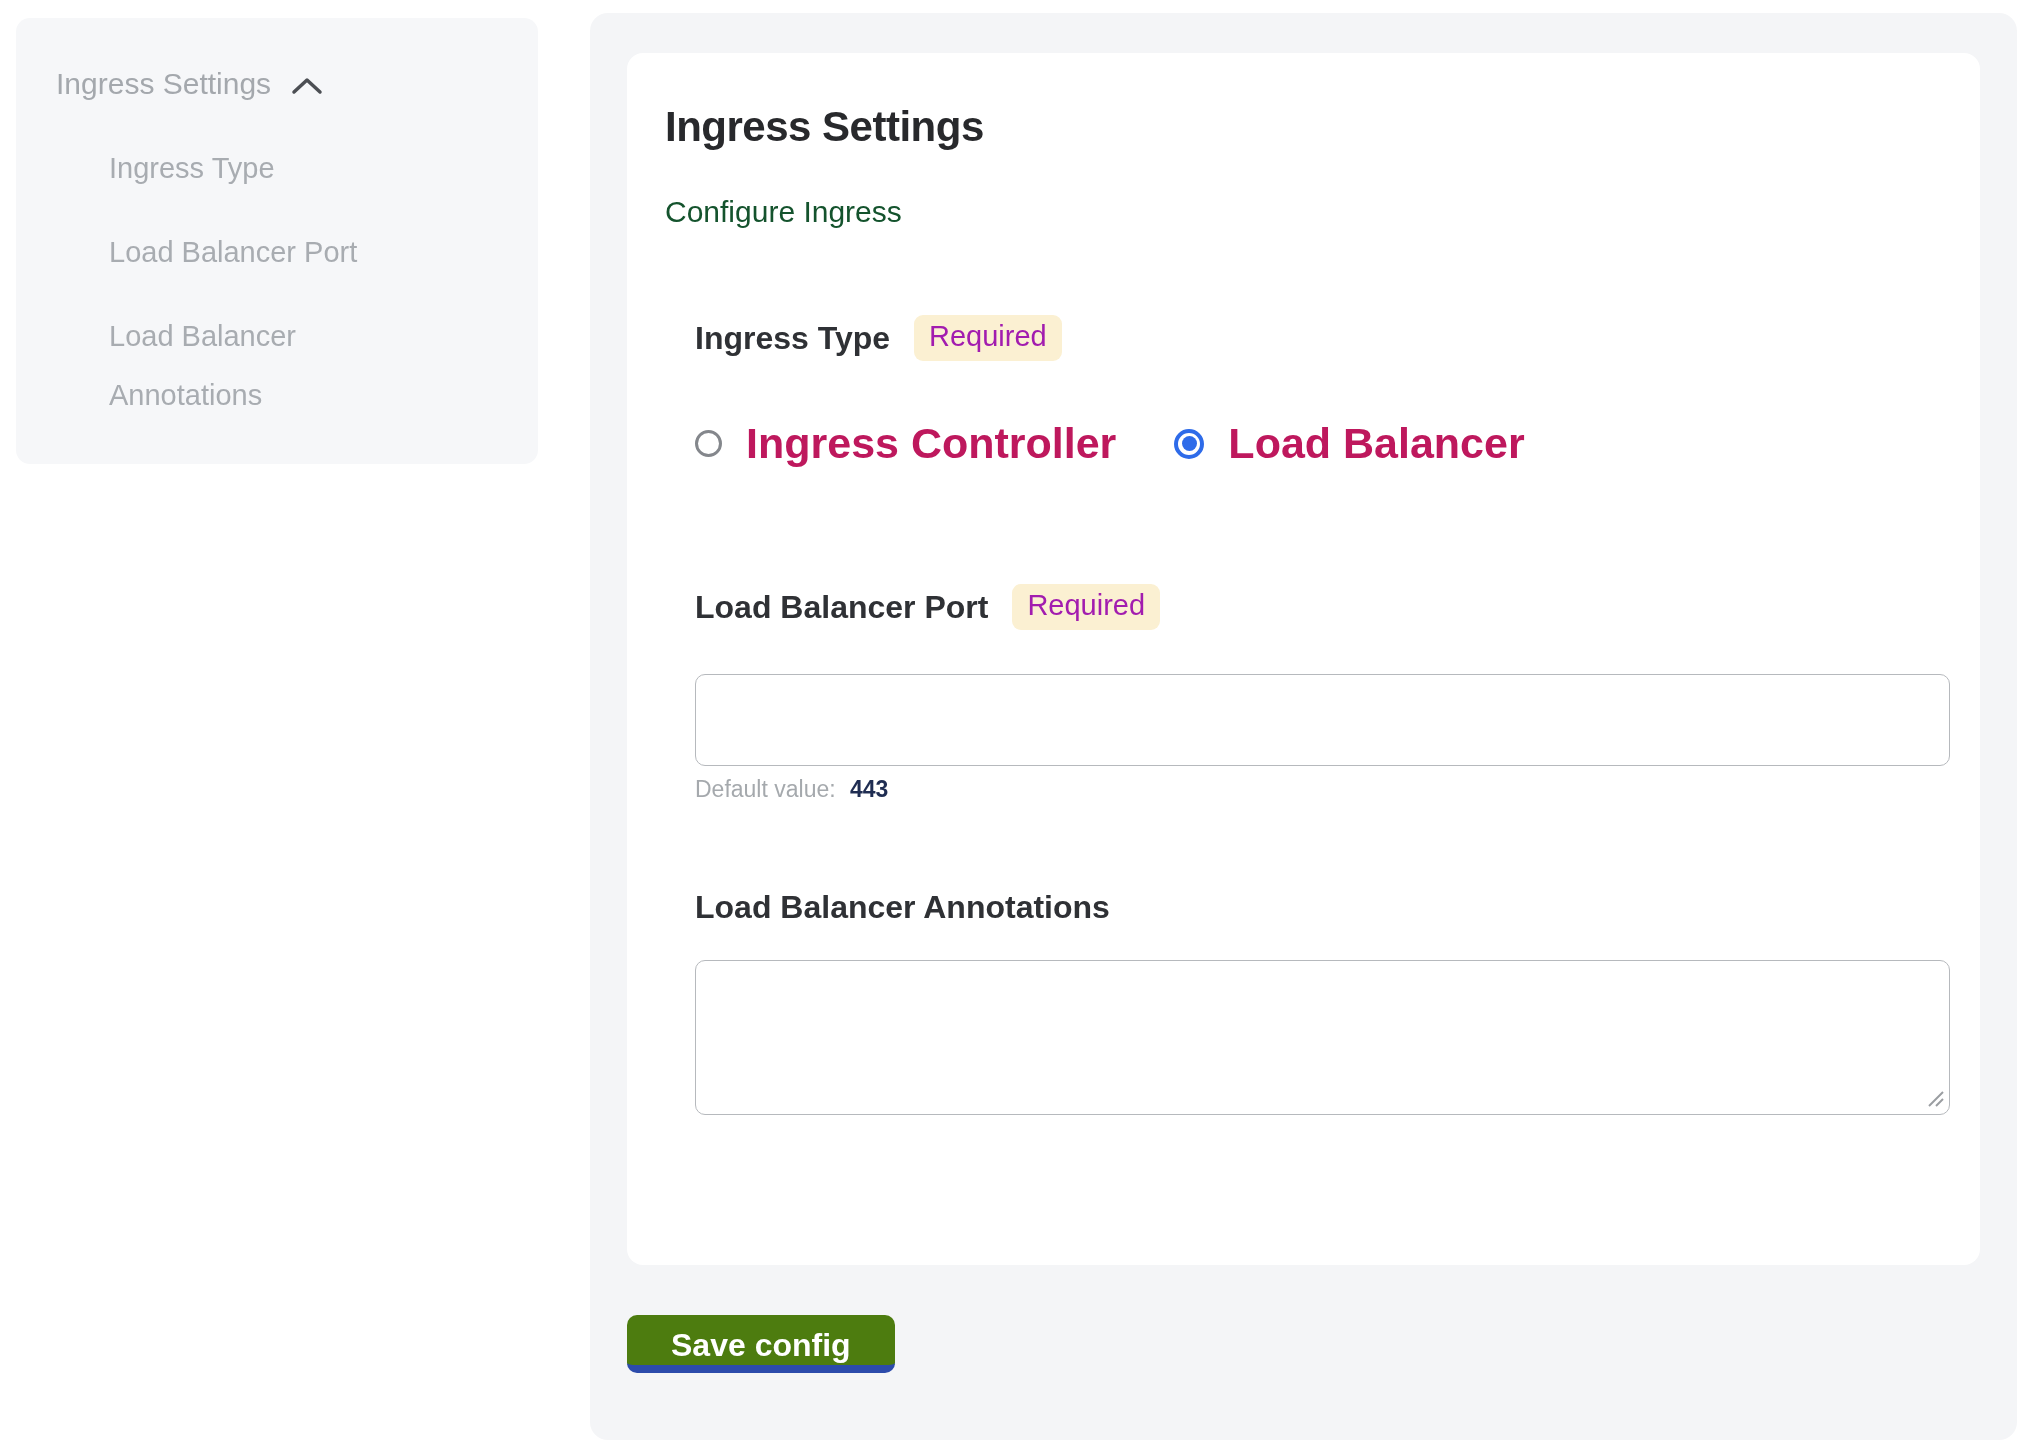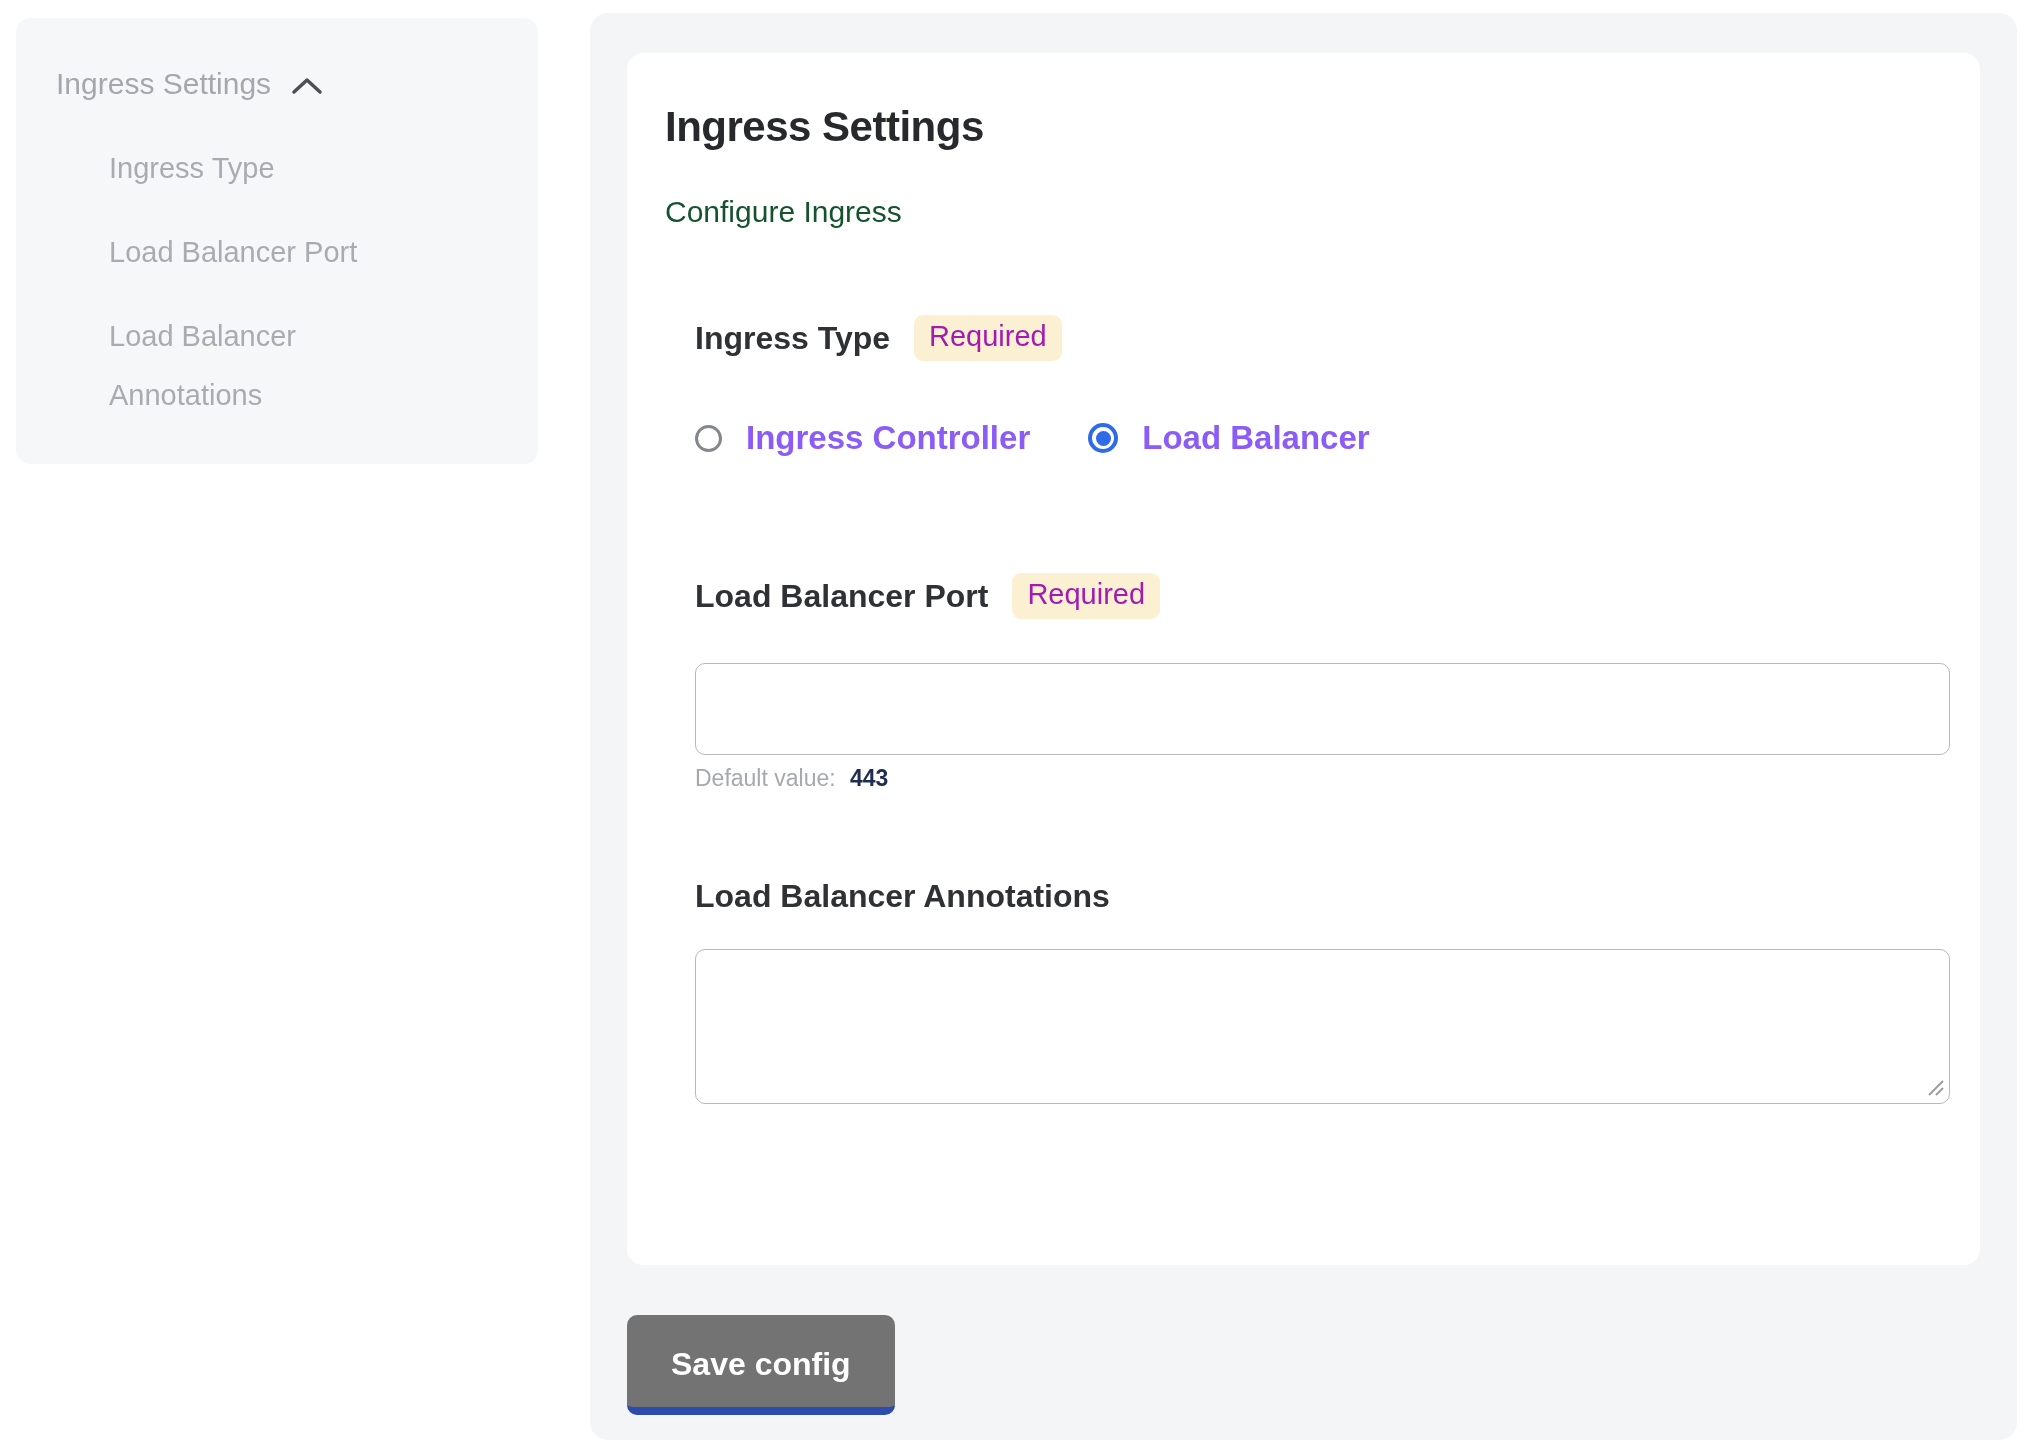--- a/index.html
+++ b/index.html
@@ -53,21 +53,21 @@
   .radio-option { display: flex; align-items: center; gap: 24px; cursor: pointer; }
   .radio-circle {
     width: 27px; height: 27px; border-radius: 50%;
     border: 3px solid #84878c; background: #ffffff; flex: 0 0 auto;
   }
   .radio-circle.selected {
     width: 30px; height: 30px; border: 4px solid #2e6be9;
     display: flex; align-items: center; justify-content: center;
   }
   .radio-dot { width: 15px; height: 15px; border-radius: 50%; background: #2e6be9; }
-  .radio-label { font-size: 33px; font-weight: 600; color: #8b5cf6; }
+  .radio-label { font-size: 43px; font-weight: 600; color: #be185d; }
 
   .group-port { margin-top: 116px; }
   .text-input {
     margin-top: 44px; width: 100%; height: 92px;
     border: 1.5px solid #b6b9bd; border-radius: 10px;
     font-size: 30px; padding: 0 20px; color: #2a2c2f; background: #ffffff;
     outline: none; display: block;
   }
   .default-row { margin-top: 10px; font-size: 23px; color: #a5a9ad; }
   .default-value { color: #1f2d52; font-weight: 700; margin-left: 8px; }
@@ -78,22 +78,22 @@
     width: 100%; height: 155px; resize: none;
     border: 1.5px solid #b6b9bd; border-radius: 10px;
     font-size: 30px; padding: 14px 20px; color: #2a2c2f;
     font-family: "Liberation Sans", sans-serif; outline: none; display: block;
     background: #ffffff;
   }
   .resize-grip { position: absolute; right: 5px; bottom: 7px; pointer-events: none; }
 
   .save-button {
     position: absolute; left: 37px; top: 1302px;
-    min-width: 238px; height: 100px;
-    background: #737373; border: none; border-bottom: 8px solid #2c4bab;
+    min-width: 238px; height: 58px;
+    background: #4d7c0f; border: none; border-bottom: 8px solid #2c4bab;
     border-radius: 10px; color: #ffffff;
     font-size: 32px; font-weight: 700; font-family: "Liberation Sans", sans-serif;
     padding: 12px 44px 6px; cursor: pointer;
   }
 </style>
 </head>
 <body>
 
 <nav class="sidebar">
   <div class="sidebar-header">

